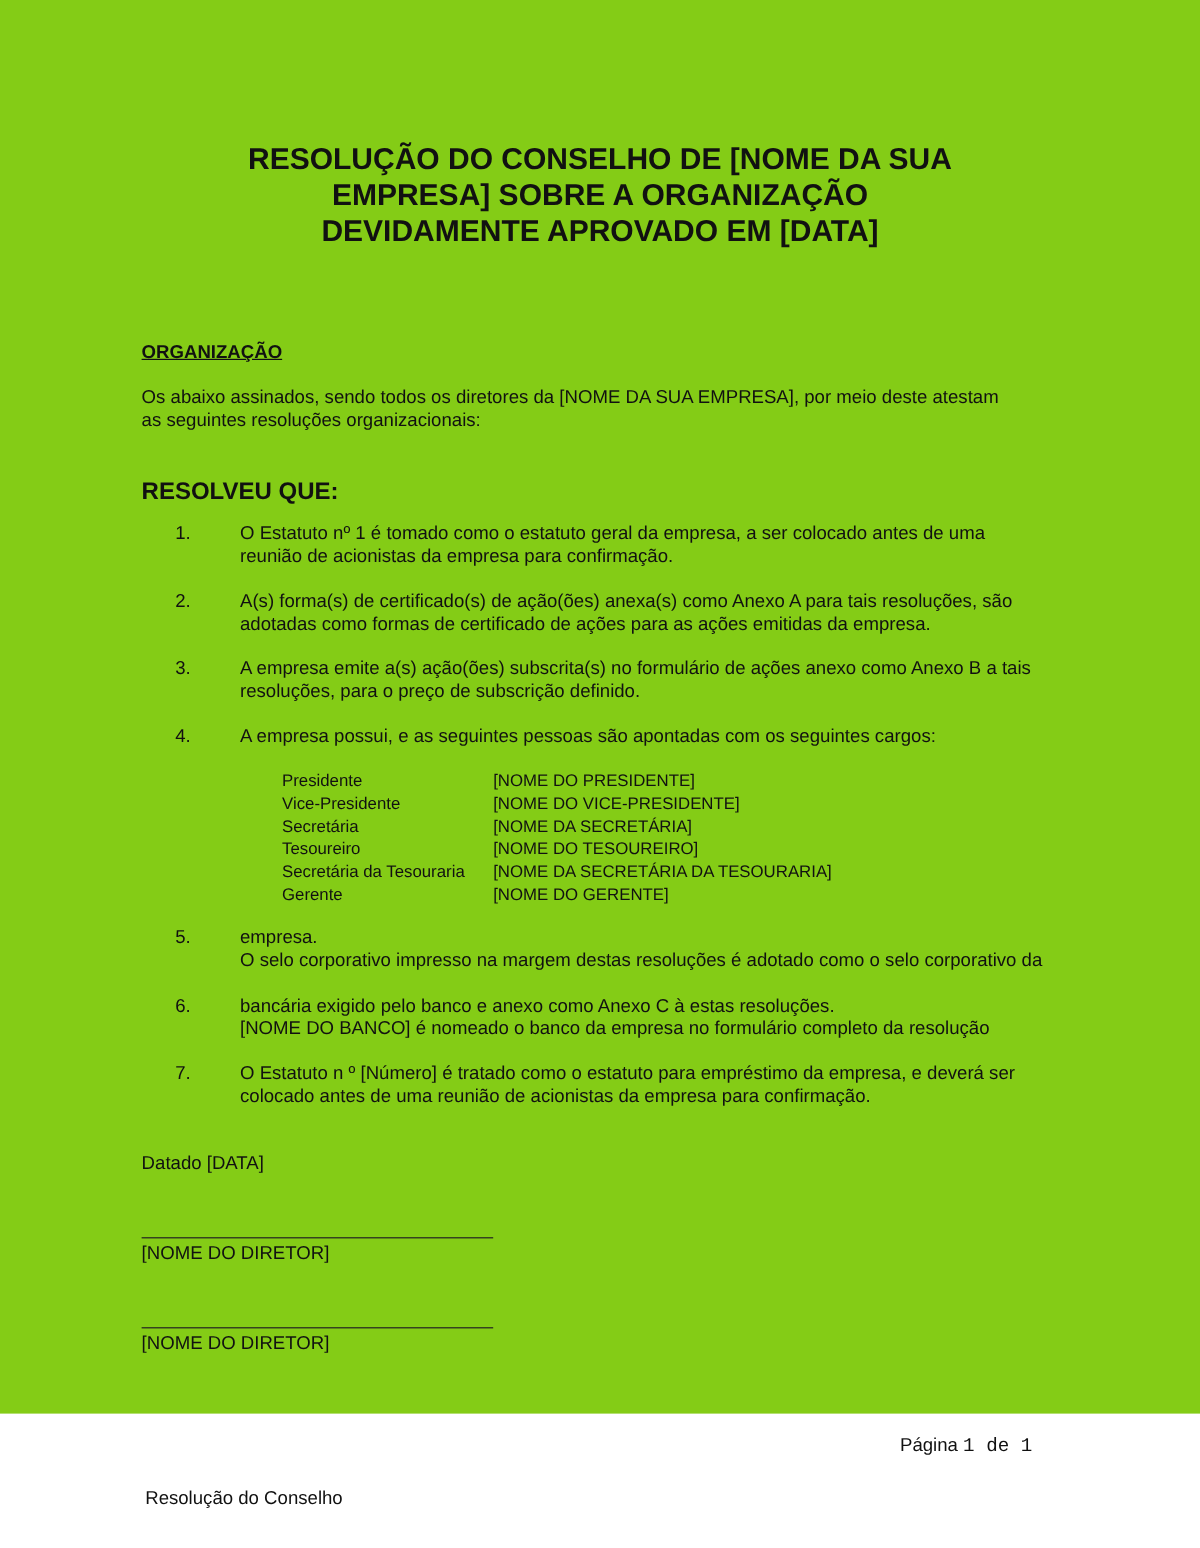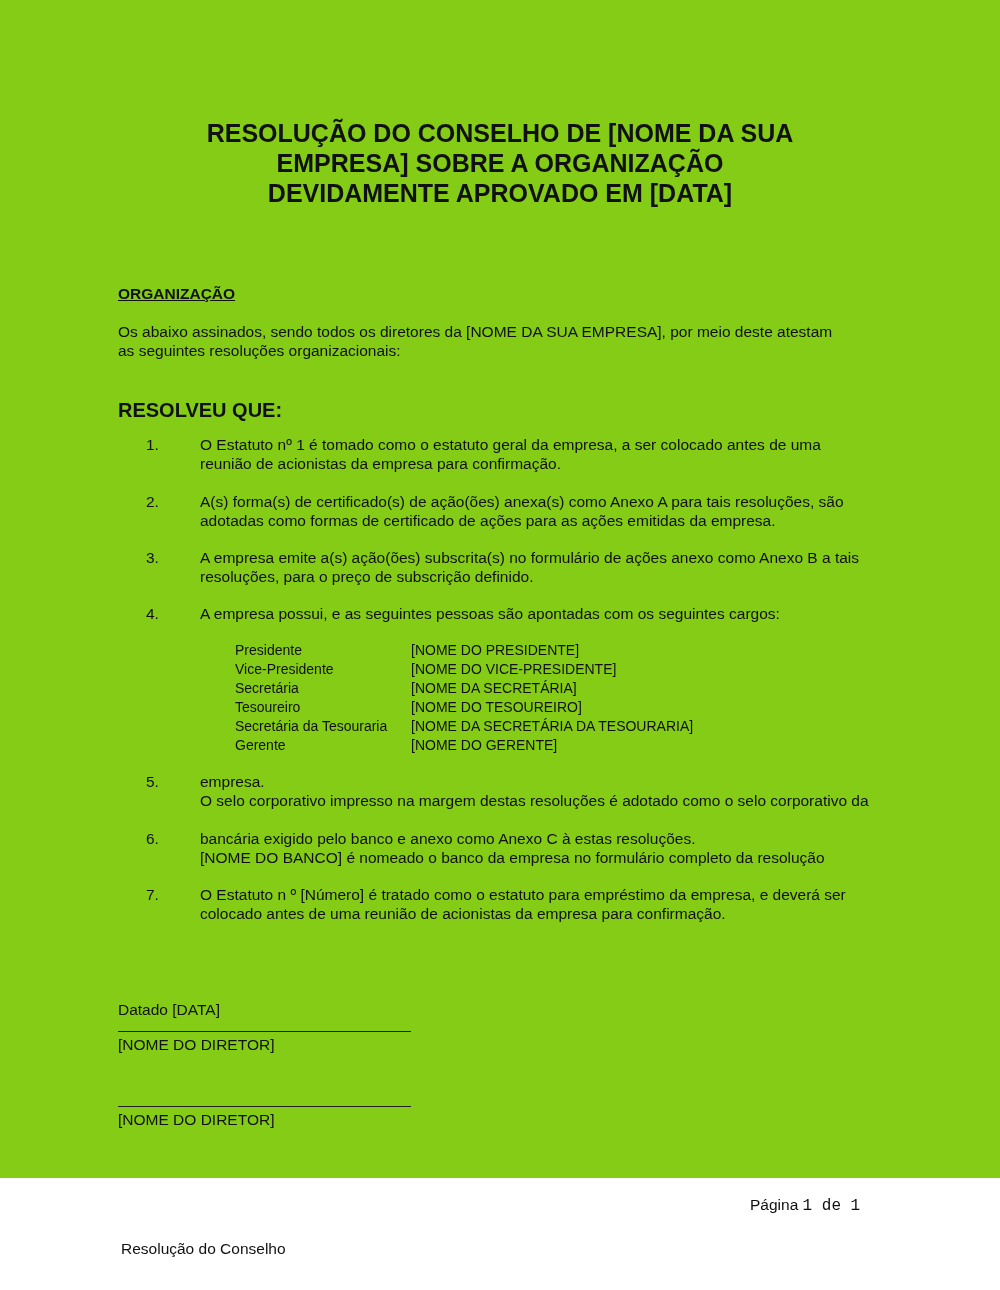--- a/index.html
+++ b/index.html
@@ -12,21 +12,21 @@
   .h-org { left:118px; top:285px; font-weight:bold; font-size:15.5px; text-decoration:underline; }
   .intro { left:118px; top:322px; width:770px; }
   .h-res { left:118px; top:399px; font-weight:bold; font-size:20px; }
   .item { position:absolute; left:118px; width:770px; }
   .item .num { position:absolute; left:28px; top:0; width:20px; }
   .item .body { position:absolute; left:58px; top:0; width:720px;margin-left:24px; }
   .officers { position:absolute; left:235px; top:641px; }
   .off-row { display:flex; height:19px; font-size:14px; line-height:19px; }
   .off-role { width:176px; white-space:nowrap; }
   .off-name { white-space:nowrap; }
-  .dated { left:118px; top:960px;margin-top:40px; }
+  .dated { left:118px; top:960px; }
   .sigline { position:absolute; left:118px; width:293px; border-top:1.3px solid #222; }
   .signame { left:118px; }
   .footer-left { left:121px; top:1196px; font-size:15.5px;margin-top:44px; }
   .footer-right { left:750px; top:1196px; font-size:15.5px; }
   .serif { font-family:Liberation Mono, monospace; font-size:16px; }
 </style>
 </head>
 <body>
 
 <div class="page">

